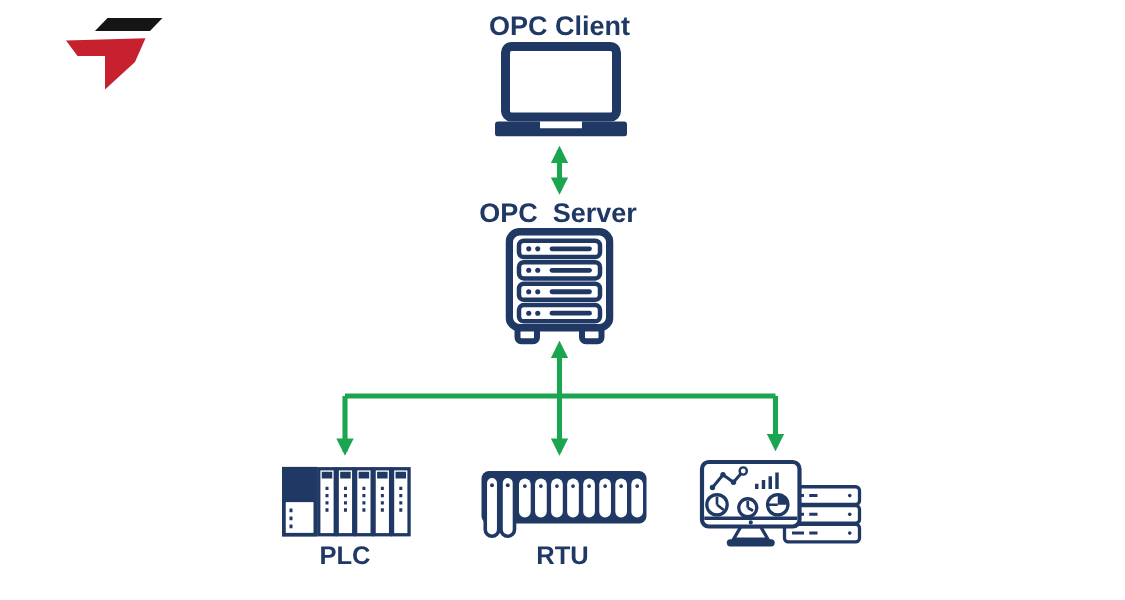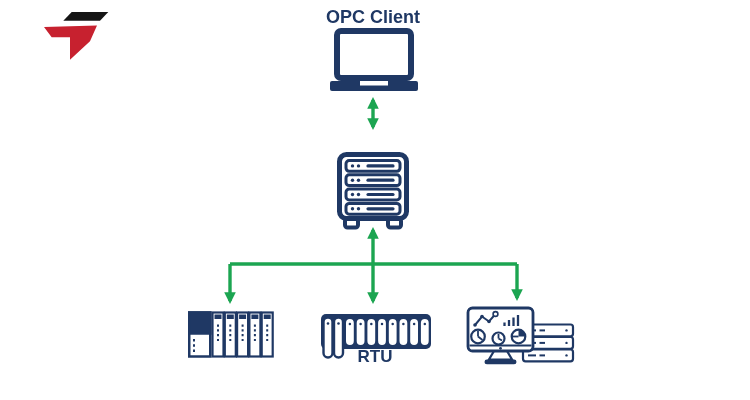--- a/index.html
+++ b/index.html
@@ -36,20 +36,21 @@
   </svg>
 
   <div class="label lbl-lg" style="left:293px; top:6px; width:160px;">OPC Client</div>
 
   <svg class="abs" style="left:330px; top:28px;" width="88" height="63" viewBox="0 0 88 63">
     <rect x="7" y="3" width="74" height="47" rx="4" class="sf" stroke-width="6"></rect>
     <rect x="0" y="53" width="88" height="10" rx="2" class="f"></rect>
     <rect x="30" y="53" width="28" height="4.5" fill="#ffffff"></rect>
   </svg>
 
+  <div class="label lbl-lg" style="left:292px; top:131px; width:160px;">OPC  Server</div>
 
   <svg class="abs" style="left:337px; top:152px;" width="72" height="78" viewBox="0 0 72 78">
     <rect x="8" y="66.5" width="13" height="9" rx="2.5" class="sf" stroke-width="4"></rect>
     <rect x="51" y="66.5" width="13" height="9" rx="2.5" class="sf" stroke-width="4"></rect>
     <rect x="2.5" y="2.5" width="67" height="64" rx="7" class="sf" stroke-width="5"></rect>
     <g>
       <rect x="9" y="8.5" width="54" height="10.8" rx="3.2" class="sf" stroke-width="3"></rect>
       <circle cx="15.5" cy="13.9" r="1.7" class="f"></circle>
         <circle cx="21.5" cy="13.9" r="1.7" class="f"></circle>
       <line x1="31" y1="13.9" x2="56" y2="13.9" class="s" stroke-width="3.2" stroke-linecap="round"></line>
@@ -110,20 +111,21 @@
       <rect x="61.4" y="1.5" width="11" height="44" class="sf" stroke-width="2.2"></rect>
       <rect x="63.4" y="3.5" width="7" height="4.5" class="f"></rect>
       <line x1="66.9" y1="13.5" x2="66.9" y2="31" class="s" stroke-width="2" stroke-dasharray="2.2 2.6"></line>
     </g>
     <g>
       <rect x="73.7" y="1.5" width="11" height="44" class="sf" stroke-width="2.2"></rect>
       <rect x="75.7" y="3.5" width="7" height="4.5" class="f"></rect>
       <line x1="79.2" y1="13.5" x2="79.2" y2="31" class="s" stroke-width="2" stroke-dasharray="2.2 2.6"></line>
     </g>
   </svg>
+  <div class="label lbl-md" style="left:180px; top:361px; width:100px;">PLC</div>
 
   <svg class="abs" style="left:320px; top:312px;" width="112" height="48" viewBox="0 0 112 48">
     <rect x="1" y="2" width="110" height="35" rx="5" class="f"></rect>
     <rect x="26" y="7" width="7.8" height="26" rx="3.9" fill="#ffffff"></rect>
     <rect x="36.7" y="7" width="7.8" height="26" rx="3.9" fill="#ffffff"></rect>
     <rect x="47.4" y="7" width="7.8" height="26" rx="3.9" fill="#ffffff"></rect>
     <rect x="58.1" y="7" width="7.8" height="26" rx="3.9" fill="#ffffff"></rect>
     <rect x="68.8" y="7" width="7.8" height="26" rx="3.9" fill="#ffffff"></rect>
     <rect x="79.5" y="7" width="7.8" height="26" rx="3.9" fill="#ffffff"></rect>
     <rect x="90.2" y="7" width="7.8" height="26" rx="3.9" fill="#ffffff"></rect>
@@ -134,21 +136,21 @@
     <circle cx="62" cy="12" r="1.25" class="f"></circle>
     <circle cx="72.7" cy="12" r="1.25" class="f"></circle>
     <circle cx="83.4" cy="12" r="1.25" class="f"></circle>
     <circle cx="94.1" cy="12" r="1.25" class="f"></circle>
     <circle cx="104.8" cy="12" r="1.25" class="f"></circle>
     <rect x="3.5" y="5.5" width="9" height="40" rx="4.5" class="sf" stroke-width="2.4"></rect>
     <rect x="14" y="5.5" width="9" height="40" rx="4.5" class="sf" stroke-width="2.4"></rect>
     <circle cx="8" cy="11.5" r="1.3" class="f"></circle>
     <circle cx="18.5" cy="11.5" r="1.3" class="f"></circle>
   </svg>
-  <div class="label lbl-md" style="left:325px; top:347px; width:100px;">RTU</div>
+  <div class="label lbl-md" style="left:325px; top:361px; width:100px;">RTU</div>
 
   <svg class="abs" style="left:463px; top:304px;" width="112" height="62" viewBox="0 0 112 62">
     <g>
       <rect x="60" y="20.5" width="50" height="11.8" rx="2.5" class="sf" stroke-width="2.2"></rect>
       <line x1="65" y1="26.4" x2="73" y2="26.4" class="s" stroke-width="2"></line>
       <line x1="76.5" y1="26.4" x2="82" y2="26.4" class="s" stroke-width="2"></line>
       <circle cx="103.5" cy="26.4" r="1.2" class="f"></circle>
       <rect x="60" y="33" width="50" height="11.8" rx="2.5" class="sf" stroke-width="2.2"></rect>
       <line x1="65" y1="38.9" x2="73" y2="38.9" class="s" stroke-width="2"></line>
       <line x1="76.5" y1="38.9" x2="82" y2="38.9" class="s" stroke-width="2"></line>

